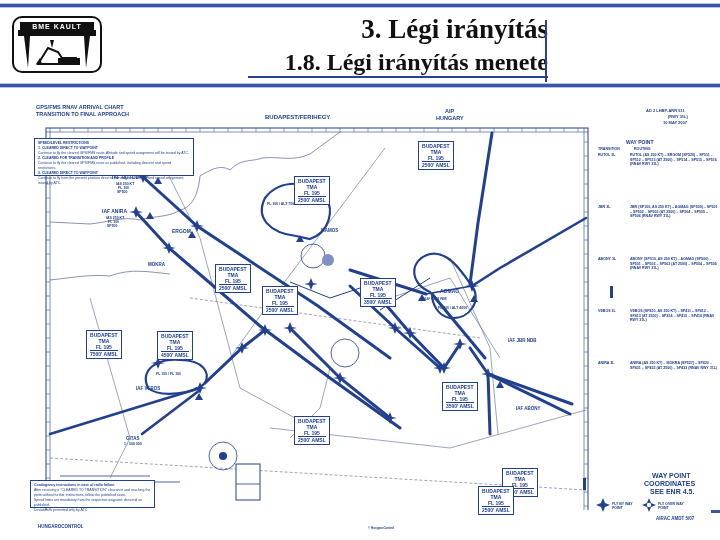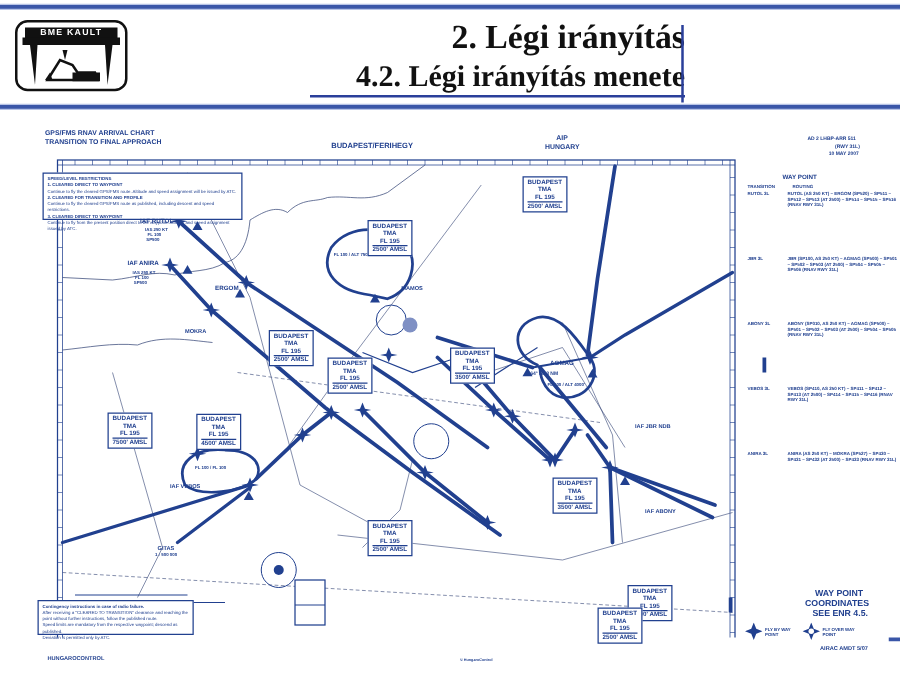--- a/index.html
+++ b/index.html
@@ -31,22 +31,22 @@
   <div class="bar">BME  KAULT</div>
   <svg width="86" height="53" viewBox="0 0 86 53" style="position:absolute;left:0;top:0;">
     <path d="M4 12 L82 12 L82 18 L76 18 L72 50 L70 18 L16 18 L14 50 L10 18 L4 18 Z" fill="#111"></path>
     <path d="M36 22 L40 22 L38 30 Z" fill="#111"></path>
     <path d="M24 46 L34 30 L44 34 L48 40 L62 40 L64 46 Z" fill="none" stroke="#111" stroke-width="2"></path>
     <rect x="44" y="40" width="22" height="7" fill="#111"></rect>
     <path d="M22 46 L26 40 L28 46 Z" fill="#111"></path>
   </svg>
 </div>
 
-<div class="title1">2. Légi irányítás</div>
-<div class="title2">4.2. Légi irányítás menete</div>
+<div class="title1">3. Légi irányítás</div>
+<div class="title2">1.8. Légi irányítás menete</div>
 <div class="title-underline"></div>
 <div class="title-vline"></div>
 
 <div class="chart">
 
   <div class="t" style="left:6px;top:6px;font-size:5.5px;">GPS/FMS RNAV ARRIVAL CHART</div>
   <div class="t" style="left:6px;top:13px;font-size:5.5px;">TRANSITION TO FINAL APPROACH</div>
   <div class="t" style="left:235px;top:16px;font-size:6px;">BUDAPEST/FERIHEGY</div>
   <div class="t" style="left:415px;top:10px;font-size:5.5px;">AIP</div>
   <div class="t" style="left:406px;top:17px;font-size:5.5px;">HUNGARY</div>

